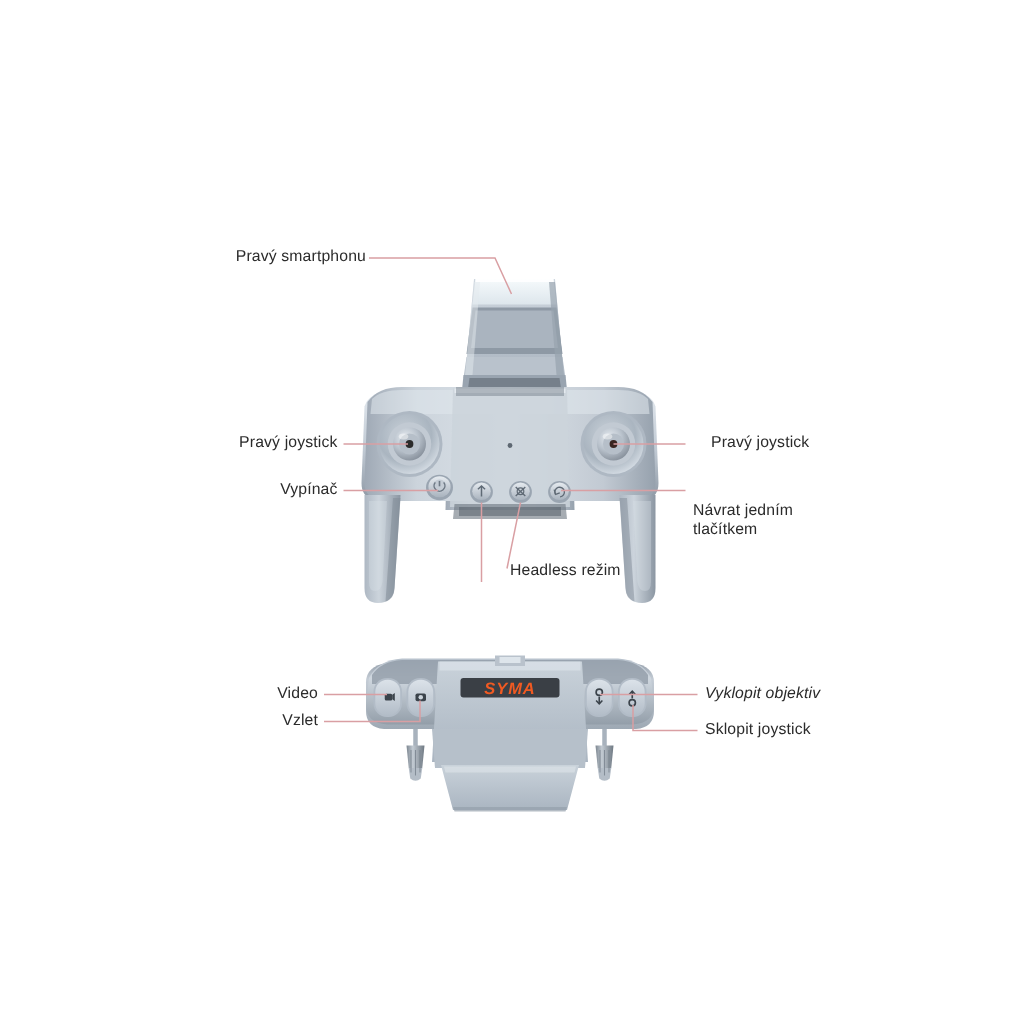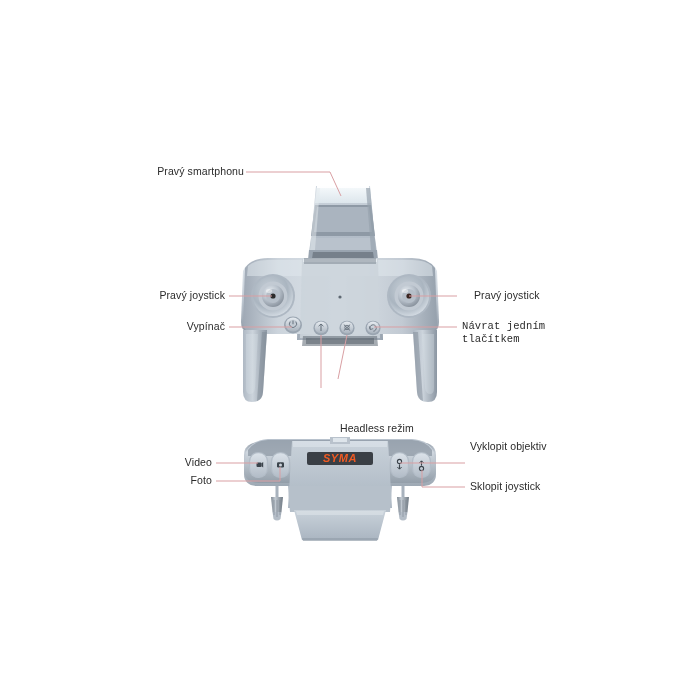--- a/index.html
+++ b/index.html
@@ -322,27 +322,27 @@
   </svg>
 
   <div class="callout-label right-align" style="left:120px; top:165px; width:124px;">Pravý smartphonu</div>
 
   <div class="callout-label right-align" style="left:120px; top:289px; width:105px;">Pravý joystick</div>
 
   <div class="callout-label right-align" style="left:120px; top:320px; width:105px;">Vypínač</div>
 
   <div class="callout-label left-align" style="left:462px; top:289px; width:130px;padding-left:12px;">Pravý joystick</div>
 
-  <div class="callout-label left-align" style="left:462px; top:320px; width:130px;font-family:Liberation Mono, monospace;">Návrat jedním
+  <div class="callout-label left-align" style="left:462px; top:334px; width:130px;">Návrat jedním
 tlačítkem</div>
 
-  <div class="callout-label left-align" style="left:340px; top:374px; width:120px;margin-top:48px;">Headless režim</div>
+  <div class="callout-label left-align" style="left:340px; top:374px; width:120px;">Headless režim</div>
 
 
   <div class="callout-label right-align" style="left:120px; top:456px; width:92px;">Video</div>
 
-  <div class="callout-label right-align" style="left:120px; top:474px; width:92px;">Foto</div>
-
-  <div class="callout-label left-align" style="left:470px; top:440px; width:140px;">Vyklopit objektiv</div>
+  <div class="callout-label right-align" style="left:120px; top:474px; width:92px;">Vzlet</div>
+
+  <div class="callout-label left-align" style="left:470px; top:456px; width:140px;font-style:italic;">Vyklopit objektiv</div>
 
   <div class="callout-label left-align" style="left:470px; top:480px; width:140px;">Sklopit joystick</div>
 
 </div>
 
 </body></html>

